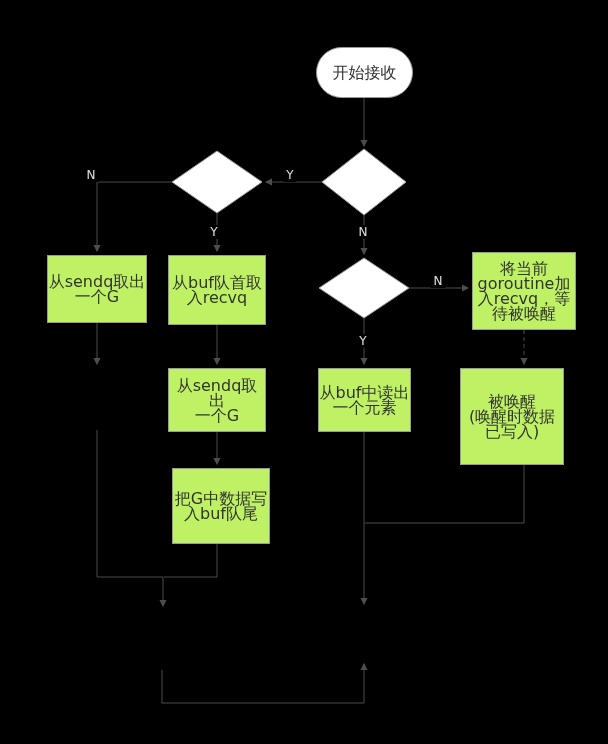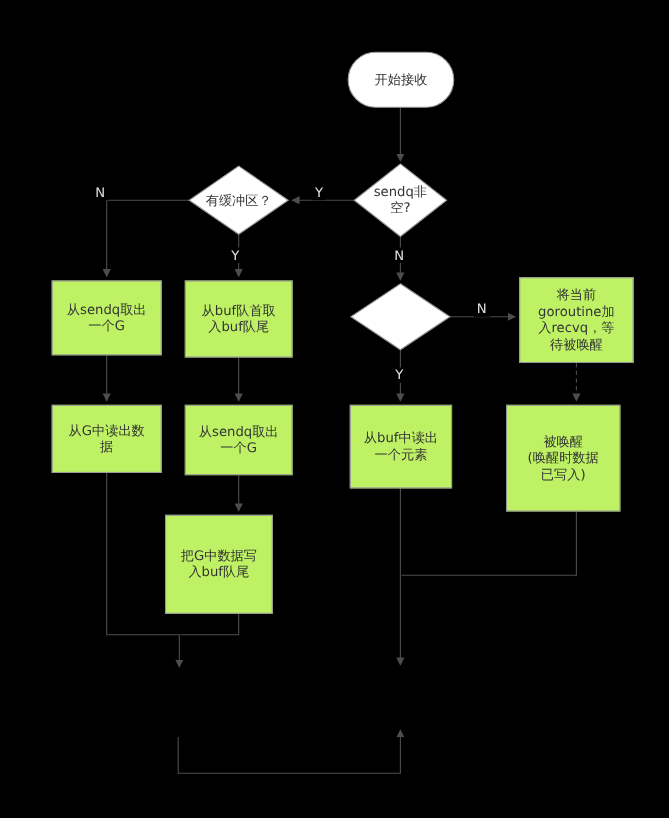--- a/index.html
+++ b/index.html
@@ -11,21 +11,21 @@
     font-family: "DejaVu Sans", "Liberation Sans", sans-serif;
     overflow: hidden;
   }
   .edges-svg { position: absolute; left: 0; top: 0; }
   .node {
     position: absolute;
     display: flex;
     align-items: center;
     justify-content: center;
     text-align: center;
-    font-size: 12px;
+    font-size: 16px;
     line-height: 15px;
     color: #333333;
     white-space: pre-line;
     box-sizing: border-box;
   }
   .rect { background: #bef264; border: 1px solid #999999; }
   .rounded { background: #ffffff; border: 1px solid #999999; border-radius: 26px; }
   .diamond-label { background: transparent; }
   .edge-label {
     position: absolute;
@@ -68,51 +68,46 @@
     </g>
     <g fill="#ffffff" stroke="#999999" stroke-width="1">
       <polygon points="364,149 406,182 364,215 322,182"></polygon>
       <polygon points="217,151 262,182 217,213 172,182"></polygon>
       <polygon points="364,258 409,288 364,318 319,288"></polygon>
     </g>
   </svg>
 
   <div class="node rounded" style="left:316px;top:47px;width:97px;height:51px">开始接收</div>
 
-  <div class="node diamond-label" style="left:322px;top:149px;width:84px;height:66px">sendq非
-空?</div>
 
-  <div class="node diamond-label" style="left:172px;top:151px;width:90px;height:62px">有缓冲区？</div>
 
 
   <div class="node rect" style="left:47px;top:255px;width:100px;height:68px">从sendq取出
 一个G</div>
 
   <div class="node rect" style="left:168px;top:255px;width:98px;height:70px">从buf队首取
-入buf队尾</div>
+入recvq</div>
 
   <div class="node rect" style="left:472px;top:252px;width:104px;height:78px">将当前
 goroutine加
 入recvq，等
 待被唤醒</div>
 
-  <div class="node rect" style="left:47px;top:368px;width:100px;height:62px">从G中读出数
-据</div>
 
   <div class="node rect" style="left:168px;top:368px;width:98px;height:64px">从sendq取出
 一个G</div>
 
-  <div class="node rect" style="left:318px;top:368px;width:93px;height:76px">从buf中读出
+  <div class="node rect" style="left:318px;top:368px;width:93px;height:64px">从buf中读出
 一个元素</div>
 
   <div class="node rect" style="left:460px;top:368px;width:104px;height:97px">被唤醒
 (唤醒时数据
 已写入)</div>
 
-  <div class="node rect" style="left:150px;top:468px;width:98px;height:90px">把G中数据写
+  <div class="node rect" style="left:172px;top:468px;width:98px;height:76px">把G中数据写
 入buf队尾</div>
 
 
 
   <div class="edge-label" style="left:91px;top:175px">N</div>
   <div class="edge-label" style="left:290px;top:175px">Y</div>
   <div class="edge-label" style="left:214px;top:232px">Y</div>
   <div class="edge-label" style="left:363px;top:232px">N</div>
   <div class="edge-label" style="left:438px;top:281px">N</div>
   <div class="edge-label" style="left:363px;top:341px">Y</div>

